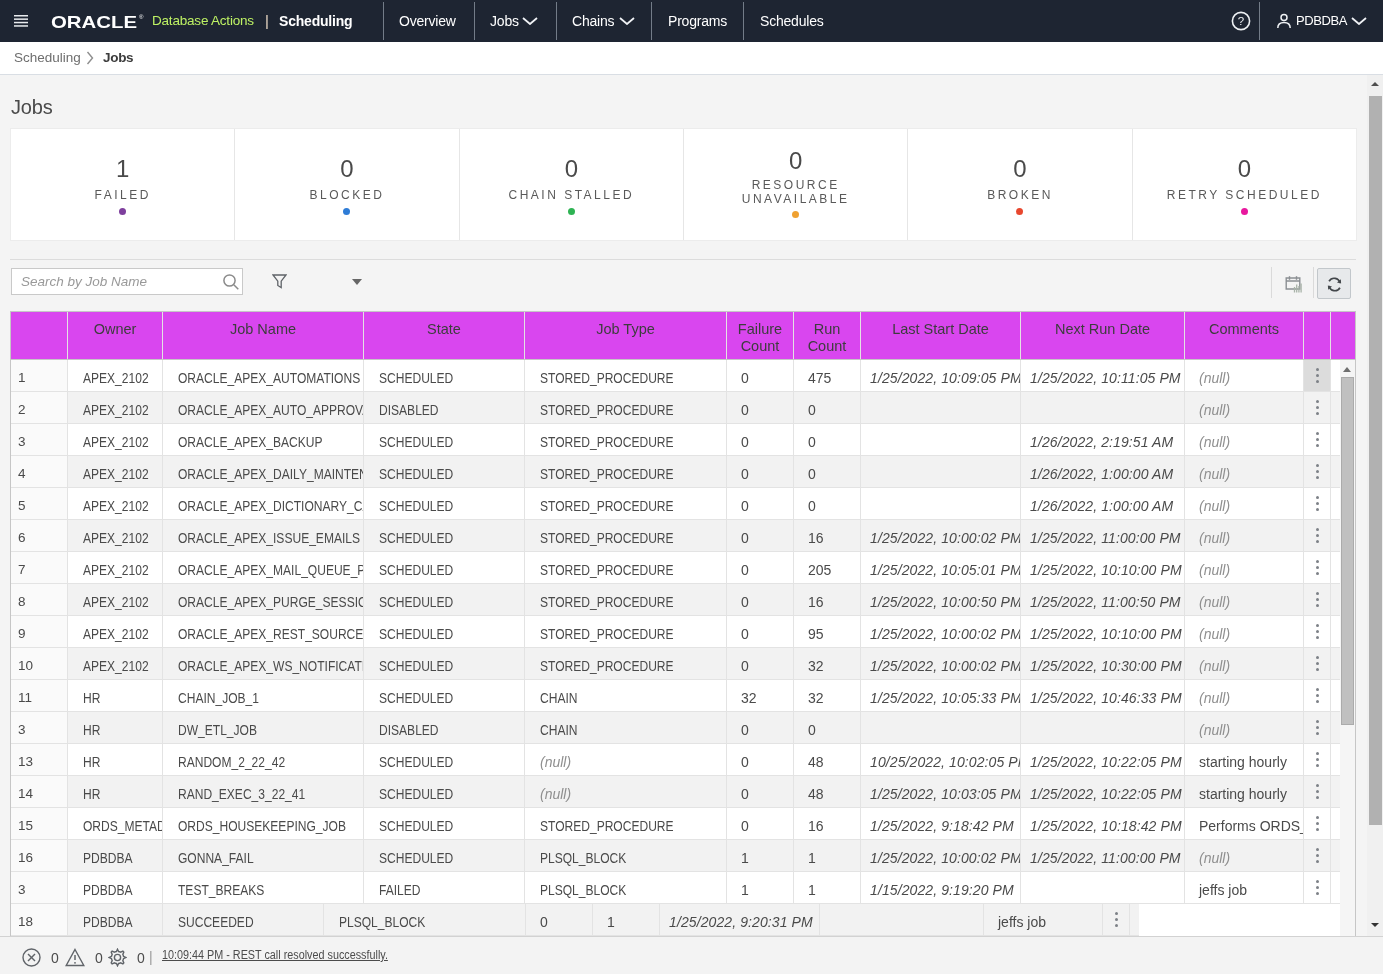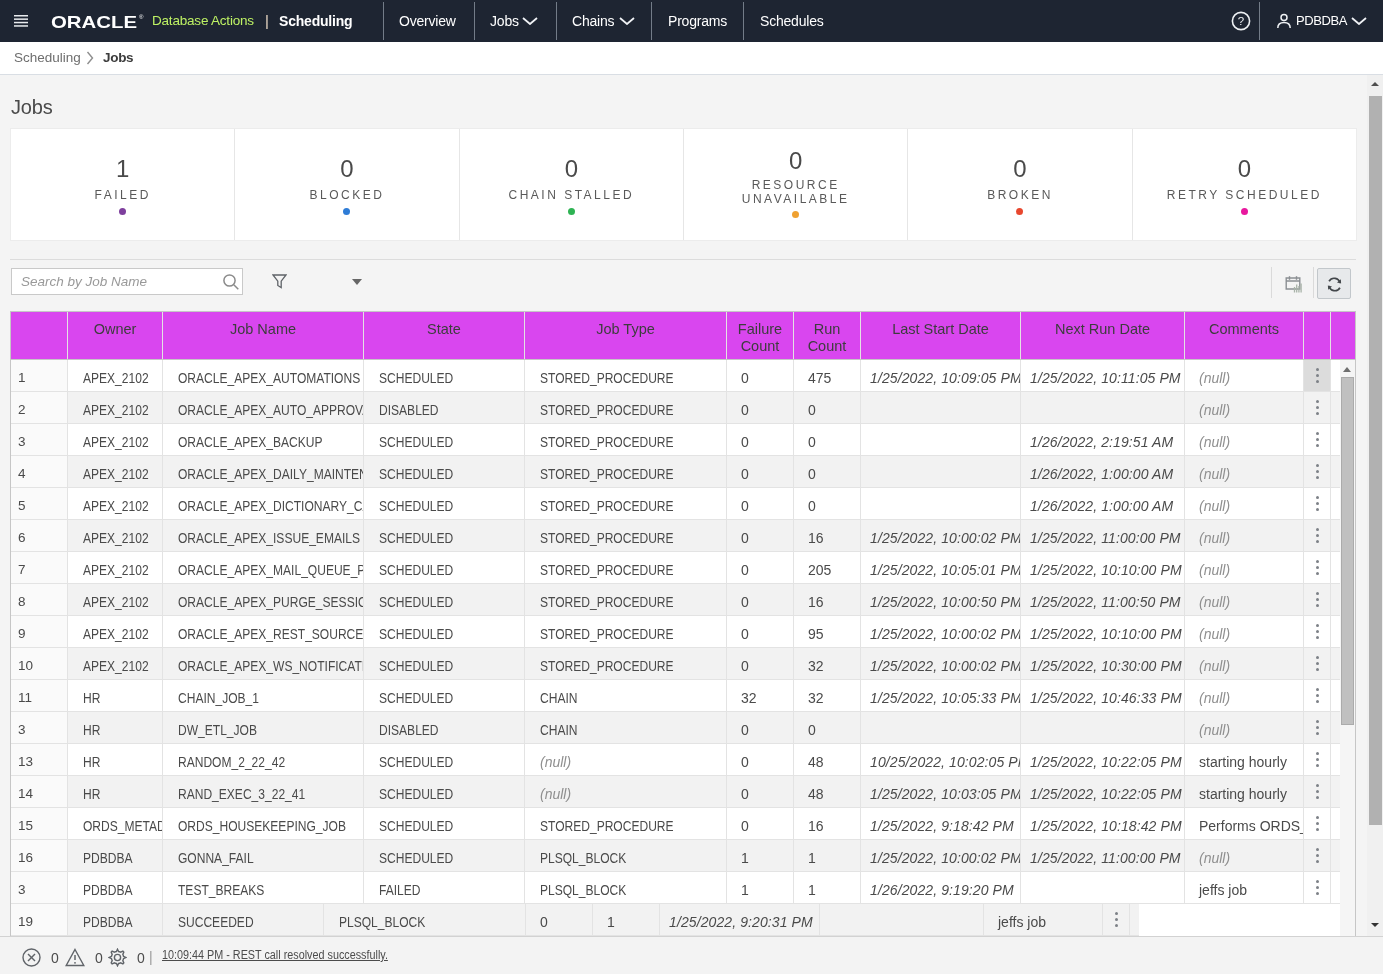--- a/index.html
+++ b/index.html
@@ -486,30 +486,30 @@
         <div class="d w11"></div>
       </div>
   <div class="r">
         <div class="d w0 n0">3</div>
         <div class="d w1 pad"><span class="sq">PDBDBA</span></div>
         <div class="d w2 pad"><span class="sq">TEST_BREAKS</span></div>
         <div class="d w3 pad"><span class="sq">FAILED</span></div>
         <div class="d w4 pad"><span class="sq">PLSQL_BLOCK</span></div>
         <div class="d w5 cpad">1</div>
         <div class="d w6 cpad">1</div>
-        <div class="d w7 dpad">1/26/2022, 9:19:20 PM</div>
+        <div class="d w7 dpad">1/15/2022, 9:19:20 PM</div>
         <div class="d w8 dpad"></div>
         <div class="d w9 cpad">jeffs job</div>
         <div class="d w10 kebab">
           <i></i>
         </div>
         <div class="d w11"></div>
       </div>
   <div class="r alt">
-        <div class="d w0 n0">19</div>
+        <div class="d w0 n0">18</div>
         <div class="d w1 pad"><span class="sq">PDBDBA</span></div>
         <div class="d w3 pad"><span class="sq">SUCCEEDED</span></div>
         <div class="d w4 pad"><span class="sq">PLSQL_BLOCK</span></div>
         <div class="d w5 cpad">0</div>
         <div class="d w6 cpad">1</div>
         <div class="d w7 dpad">1/25/2022, 9:20:31 PM</div>
         <div class="d w8 dpad"></div>
         <div class="d w9 cpad">jeffs job</div>
         <div class="d w10 kebab">
           <i></i>

